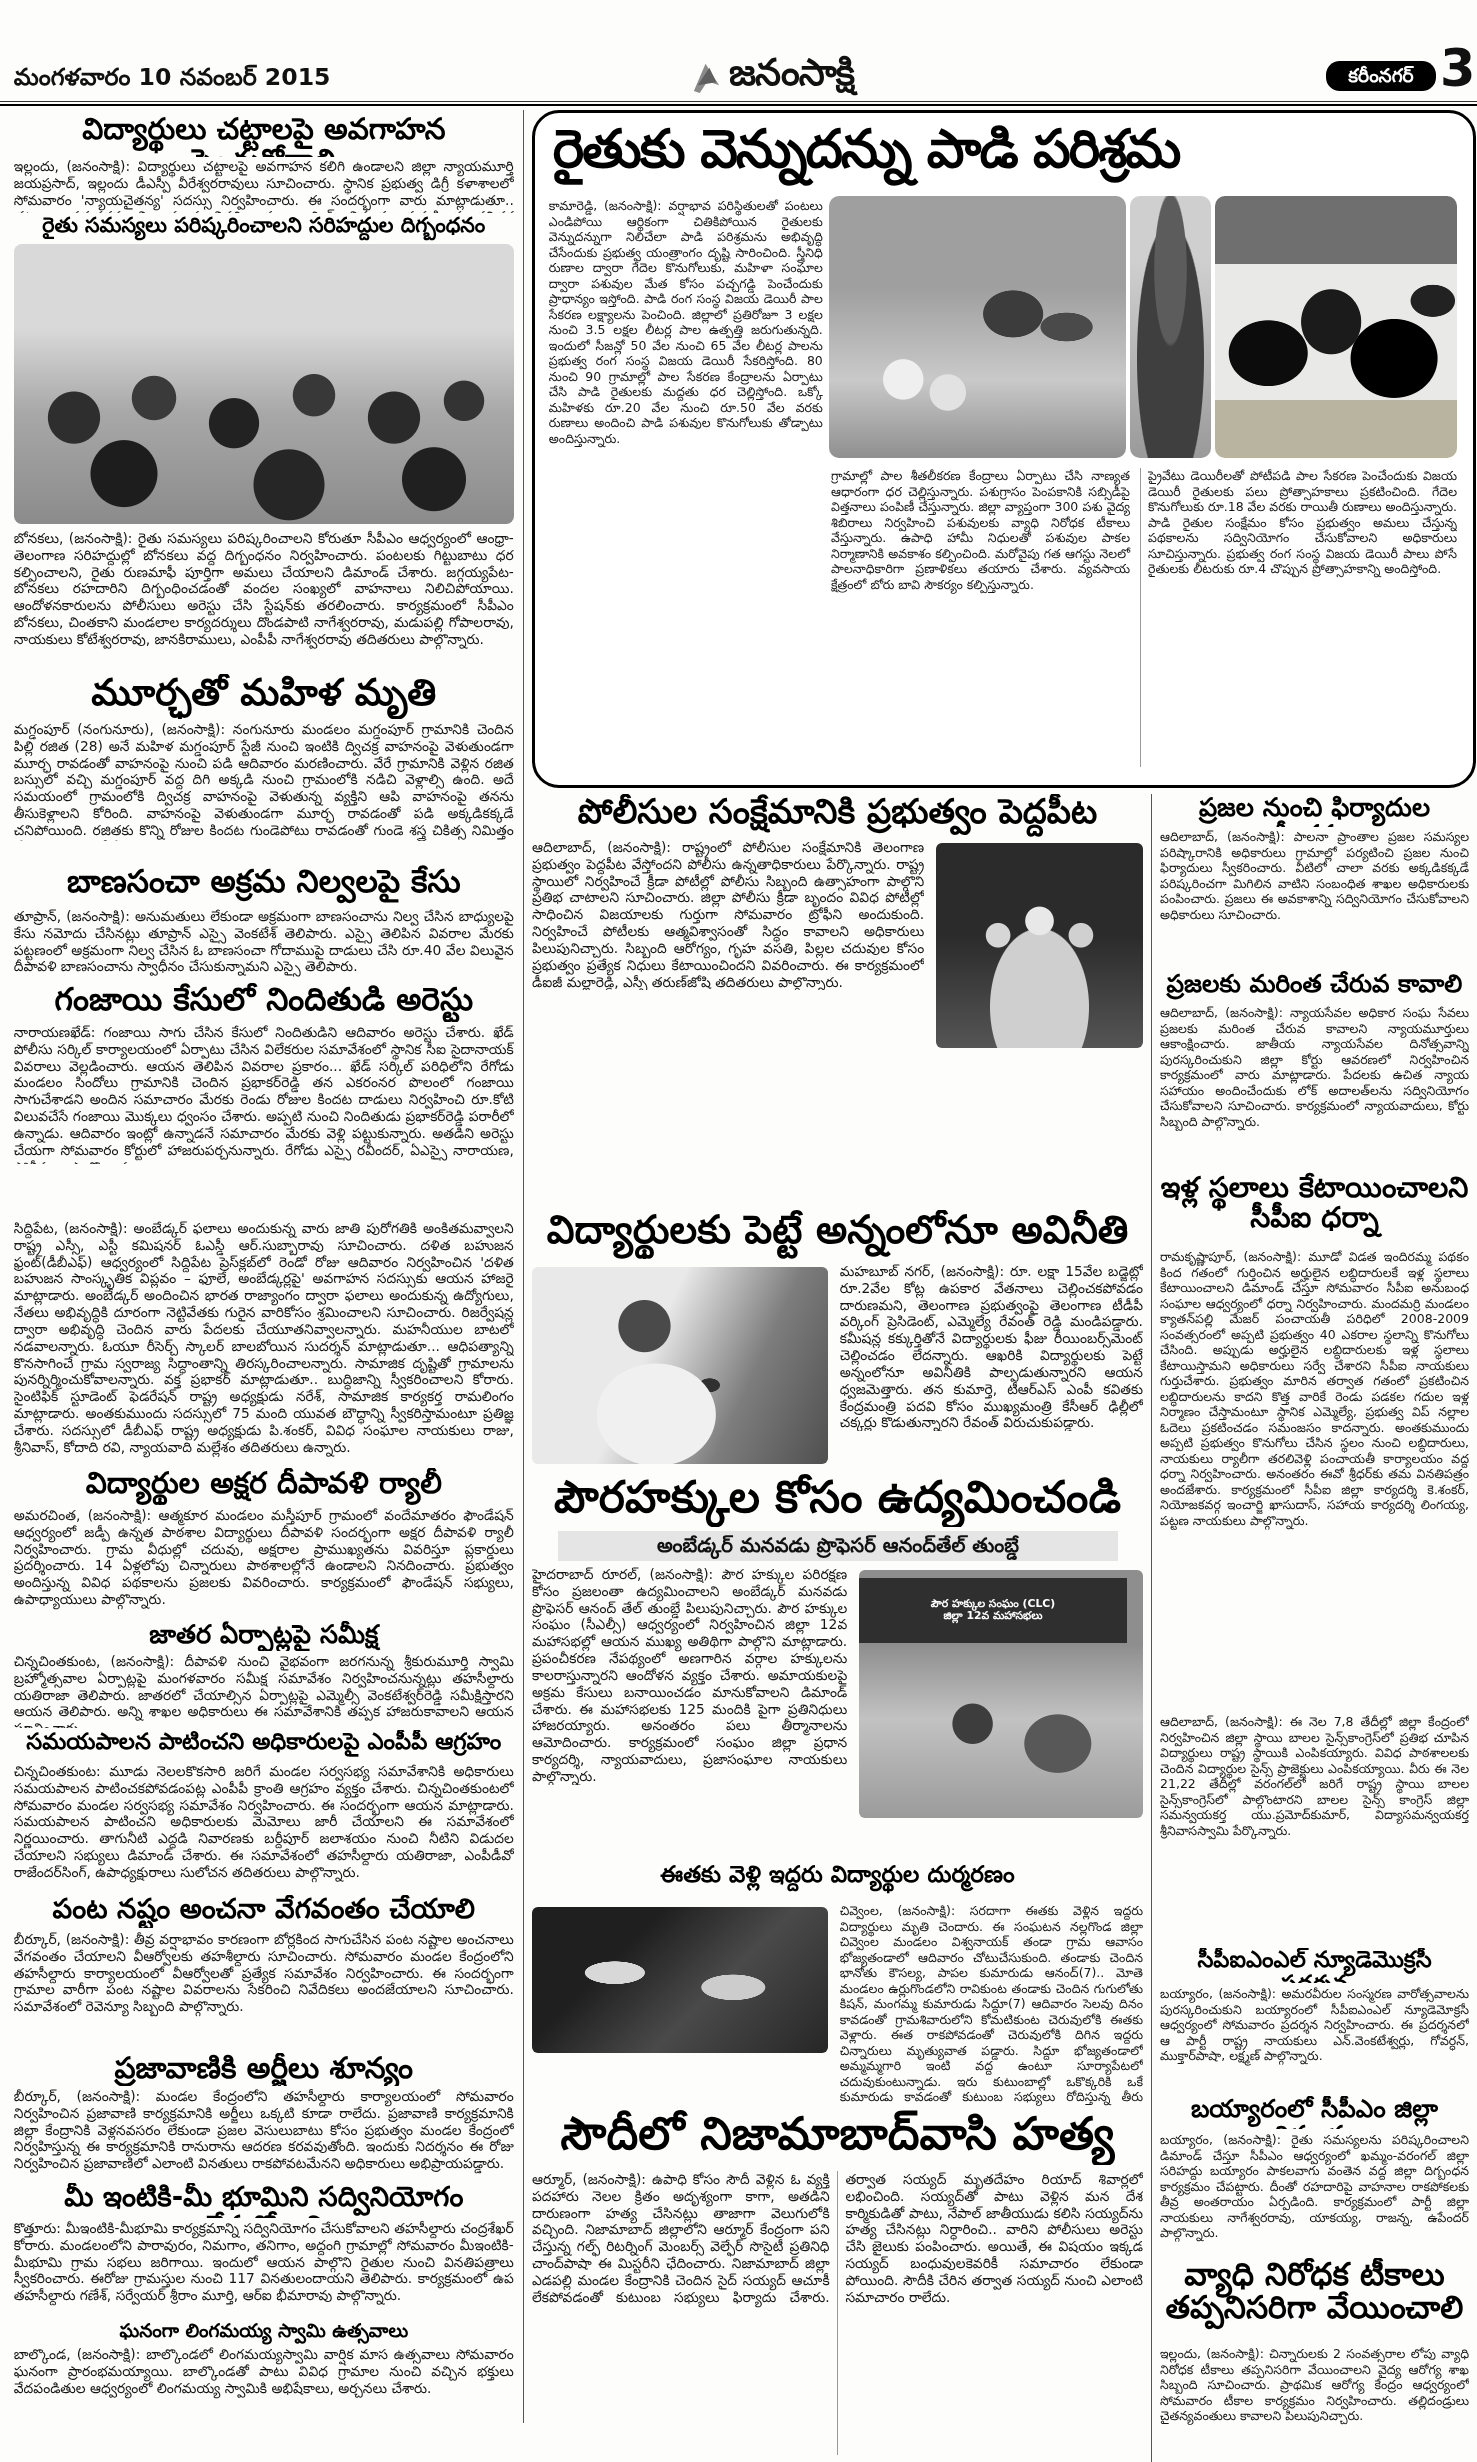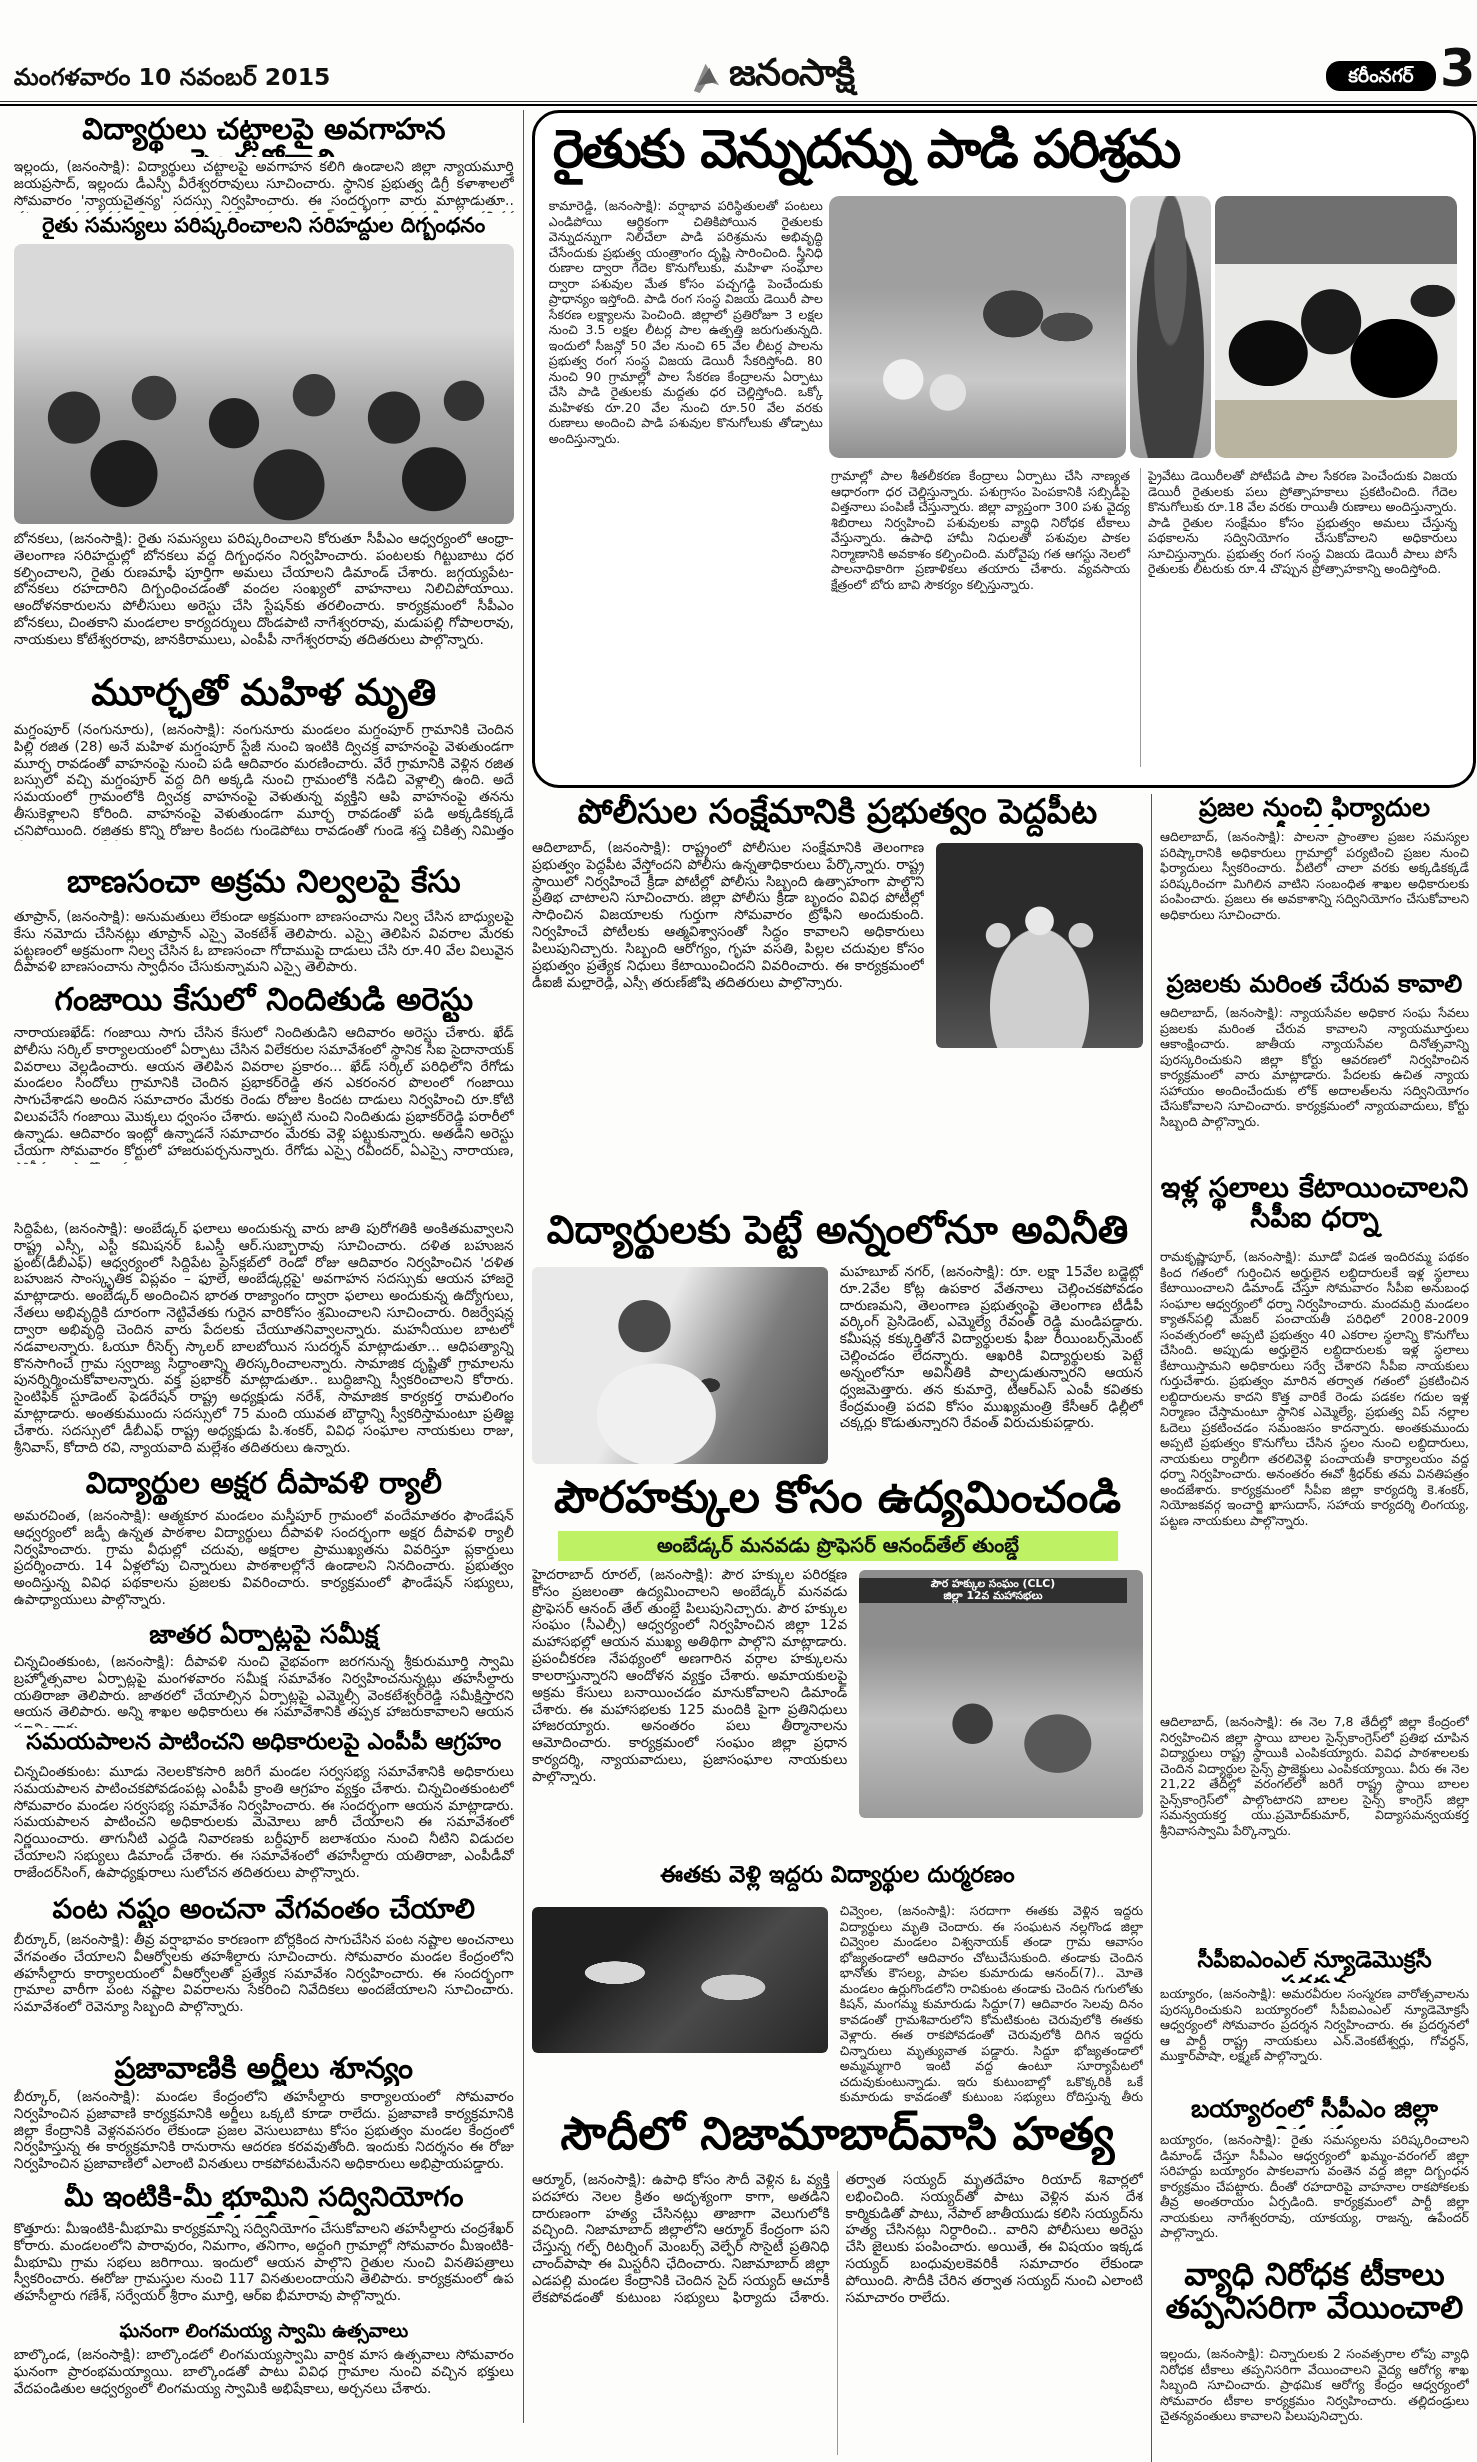--- a/index.html
+++ b/index.html
@@ -7,21 +7,21 @@
         font-family:"DejaVu Sans",sans-serif;color:#111;overflow:hidden;}
   .abs{position:absolute;}
   .head{font-weight:bold;color:#000;text-align:center;line-height:1.05;overflow:hidden;}
   .body-txt{font-size:13.8px;line-height:1.22;text-align:justify;overflow:hidden;color:#161616;}
   .body-sm{font-size:12.5px;line-height:1.24;text-align:justify;overflow:hidden;color:#161616;}
   .rule-v{position:absolute;width:1px;background:#555;}
   .rule-h{position:absolute;height:2px;background:#000;left:0;right:0;}
   .photo{position:absolute;border-radius:7.9px;overflow:hidden;background:#b5b5b5;}
   .float-r{float:right;margin:3.9px 0 5.9px 11.8px;position:relative;border-radius:5.9px;overflow:hidden;}
   .float-l{float:left;margin:3.9px 11.8px 5.9px 0;position:relative;border-radius:5.9px;overflow:hidden;}
-  .kicker{background:#bef264;font-weight:bold;text-align:center;overflow:hidden;}
+  .kicker{background:#e5e5e5;font-weight:bold;text-align:center;overflow:hidden;}
   .pill{background:#000;color:#fff;font-weight:bold;border-radius:13.8px;text-align:center;}
   .leadbox{position:absolute;border:3px solid #000;border-radius:17.7px;background:#fff;}
   .cols2{column-count:2;column-gap:15.8px;column-rule:1px solid #999;}
   
   .ph-protest{background:
     radial-gradient(circle at 12% 62%,#2e2e2e 0 25.6px,transparent 26.6px),
     radial-gradient(circle at 28% 55%,#3a3a3a 0 21.7px,transparent 22.7px),
     radial-gradient(circle at 44% 64%,#222 0 24.6px,transparent 25.6px),
     radial-gradient(circle at 60% 54%,#383838 0 20.7px,transparent 21.7px),
     radial-gradient(circle at 76% 62%,#2a2a2a 0 25.6px,transparent 26.6px),
@@ -59,21 +59,21 @@
     linear-gradient(115deg,#e9e9e9 0 40%,#7d7d7d 70%,#4f4f4f 100%);}
   .ph-clc{background:
     radial-gradient(circle at 40% 62%,#3d3d3d 0 19.7px,transparent 20.7px),
     radial-gradient(ellipse at 70% 70%,#585858 0 33px,transparent 34px),
     linear-gradient(180deg,#8e8e8e 0 30%,#c2c2c2 60%,#9b9b9b 100%);}
   .ph-children{background:
     radial-gradient(ellipse at 28% 45%,#d8d8d8 0 29.6px,transparent 30.5px),
     radial-gradient(ellipse at 68% 55%,#cccccc 0 31.5px,transparent 32.5px),
     linear-gradient(135deg,#1f1f1f 0 30%,#4a4a4a 60%,#262626 100%);}
   .banner-strip{position:absolute;left:0;right:16px;top:7.9px;background:#2f2f2f;color:#fff;
-    font-size:10.8px;font-weight:bold;text-align:center;padding:0 2px;line-height:1.15;}
+    font-size:10.8px;font-weight:bold;text-align:center;padding:20px 2px;line-height:1.15;}
 </style>
 </head>
 <body>
 
 <div id="page">
 
   <div class="abs" style="left:13.8px;top:63px;font-size:23.6px;font-weight:bold;">మంగళవారం 10 నవంబర్ 2015</div>
 
   <div class="abs" style="left:690px;top:51px;display:flex;align-items:center;gap:5.9px;">
     <span style="display:inline-block;">

